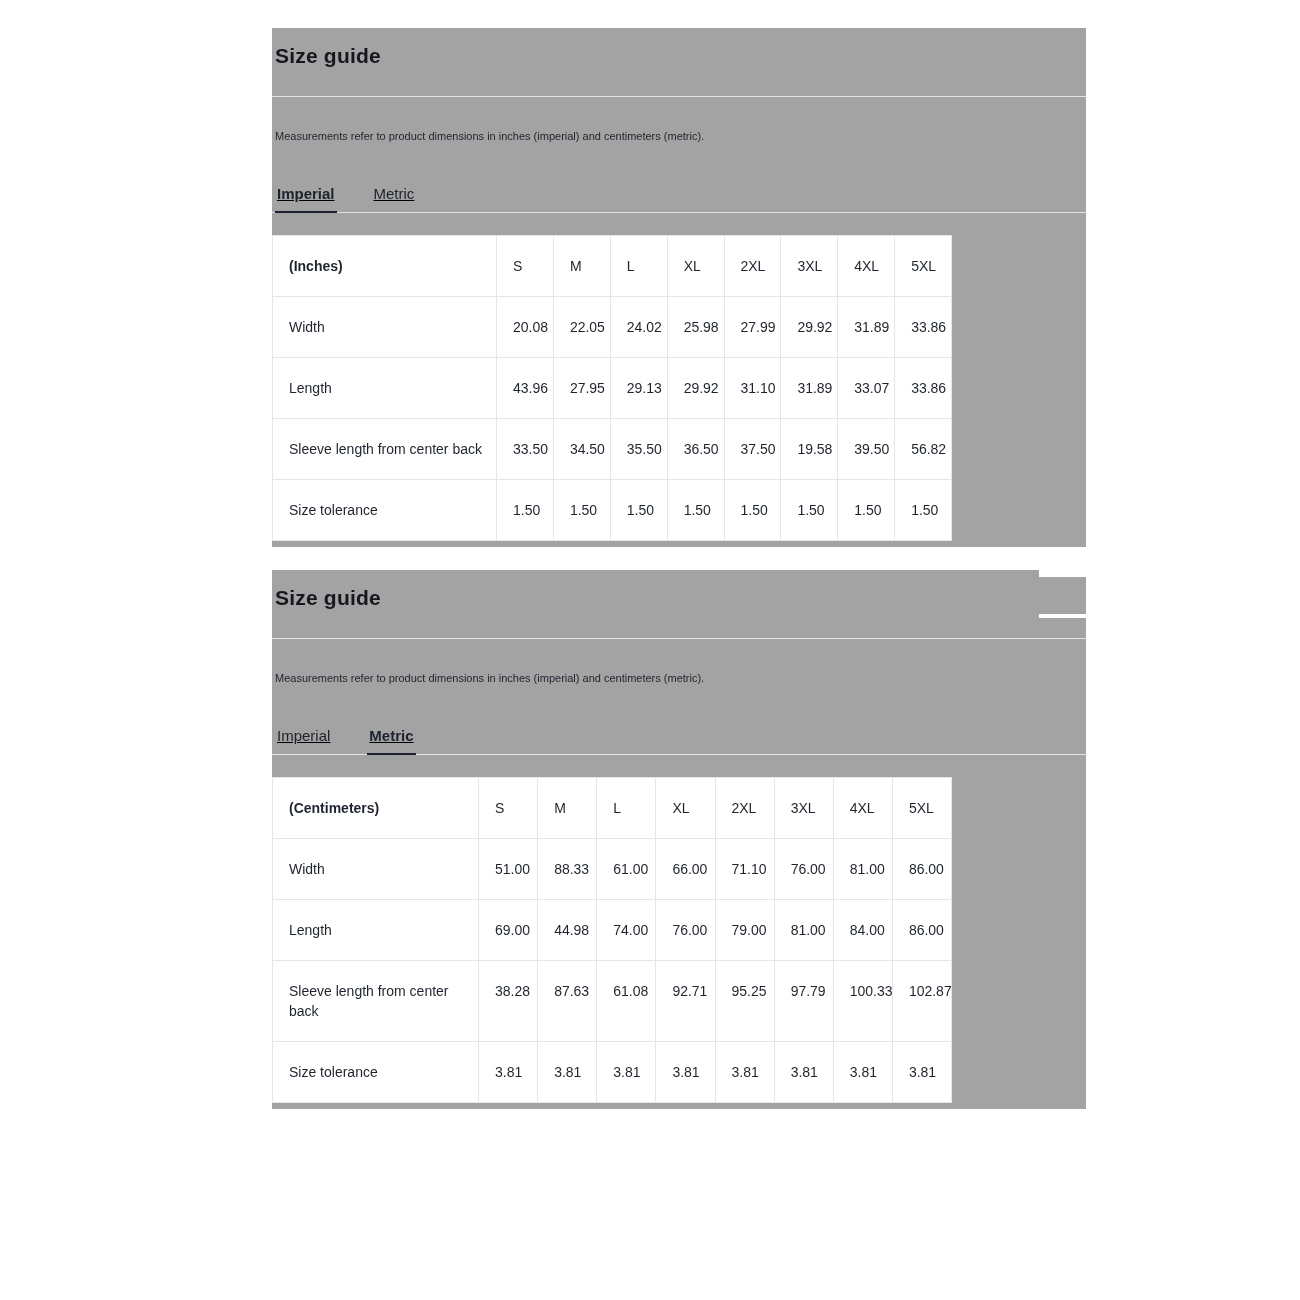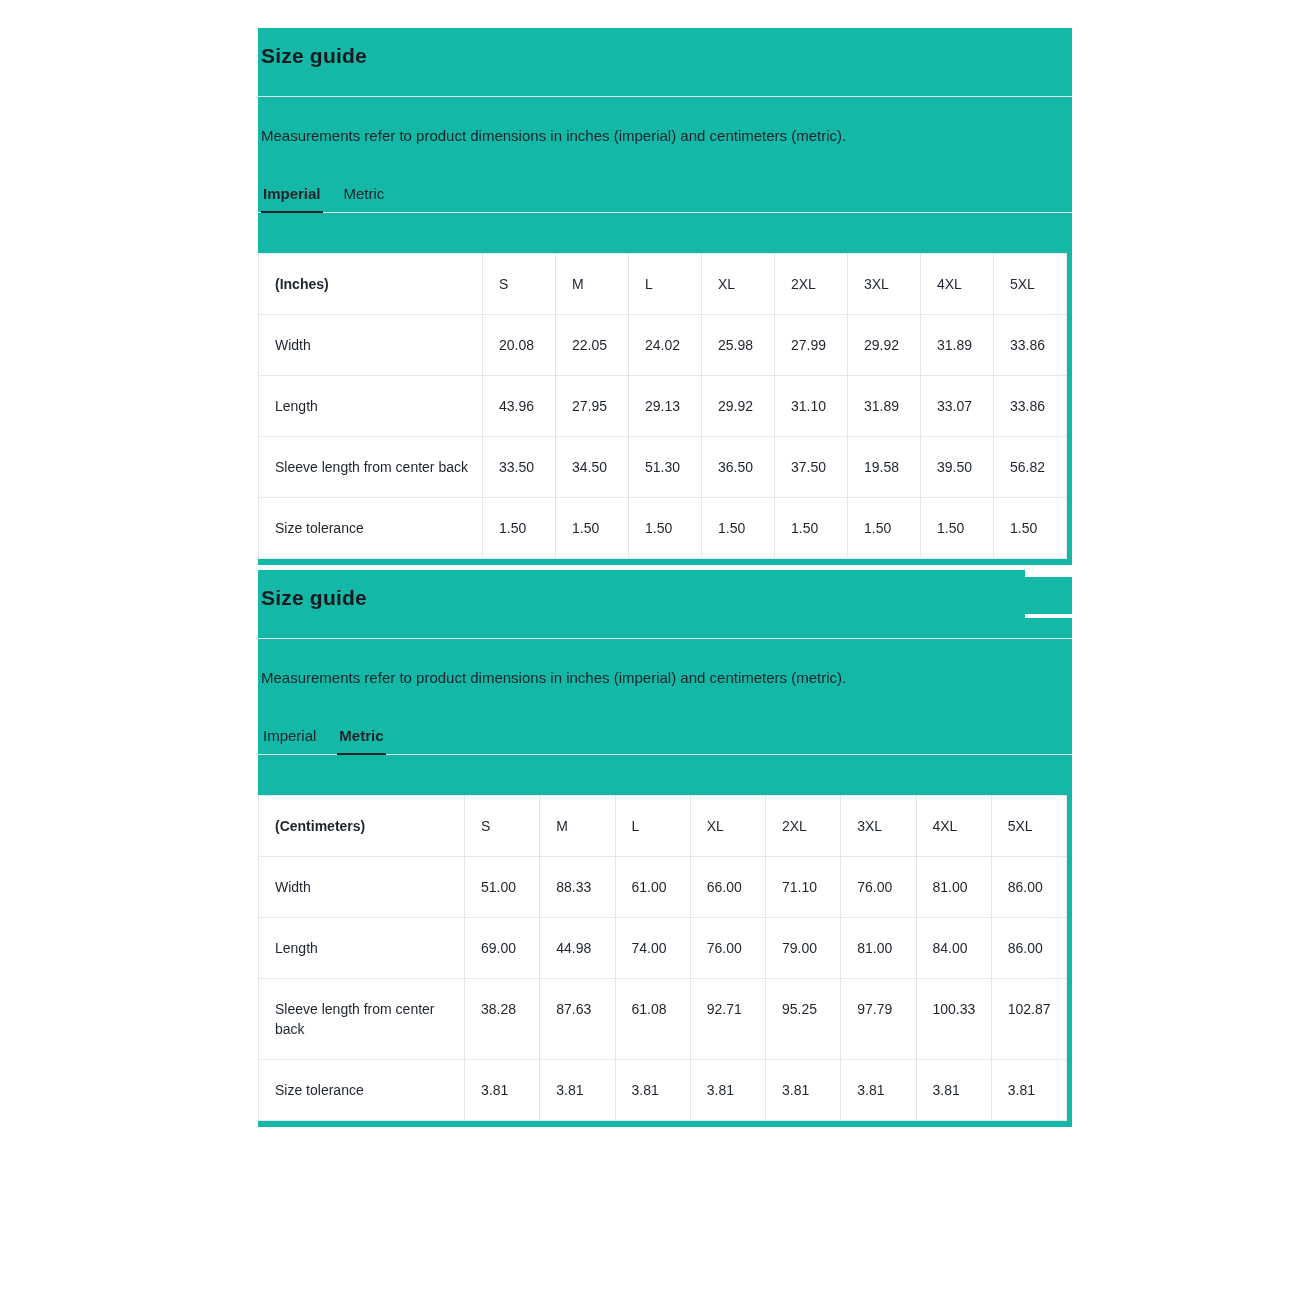--- a/index.html
+++ b/index.html
@@ -6,23 +6,23 @@
     margin: 0;
     padding: 0;
     width: 1300px;
     height: 1300px;
     background: #ffffff;
     font-family: "Liberation Sans", sans-serif;
     overflow: hidden;
   }
   .panel {
     position: absolute;
-    left: 258px;
+    left: 272px;
     width: 814px;
-    background: #14b8a6;
+    background: #a3a3a3;
     padding-bottom: 6px;
     box-sizing: border-box;
   }
   #section-0 { top: 28px; }
   #section-1 { top: 570px; }
 
   .panel-title {
     margin: 0;
     padding: 15px 0 0 3px;
     font-size: 21px;
@@ -31,51 +31,52 @@
     color: #15181d;
     letter-spacing: 0.2px;
   }
   .divider {
     height: 1px;
     background: #e2e2e6;
     margin-top: 27px;
   }
   .desc {
     margin: 29px 0 0 3px;
-    font-size: 15px;
+    font-size: 11px;
     line-height: 20px;
     color: #1d232c;
   }
   .tabs {
     display: flex;
-    gap: 19px;
+    gap: 35px;
     margin-top: 38px;
     padding-left: 3px;
     border-bottom: 1px solid #e2e2e6;
+    text-decoration: underline;
   }
   .tab {
     background: none;
     border: none;
     padding: 0 2px 7px 2px;
     margin-bottom: -1px;
     font-family: "Liberation Sans", sans-serif;
     font-size: 15px;
     line-height: 20px;
     color: #1d232c;
     border-bottom: 2px solid transparent;
     cursor: pointer;
   }
   .tab.active {
     font-weight: 700;
     border-bottom: 2px solid #1d232c;
   }
 
   .size-table {
-    margin-top: 40px;
-    width: 809px;
+    margin-top: 22px;
+    width: 680px;
     border-collapse: collapse;
     table-layout: fixed;
     background: #ffffff;
   }
   .size-table th, .size-table td {
     border: 1px solid #e6e6e9;
     padding: 20px 8px 20px 16px;
     vertical-align: top;
     text-align: left;
     font-size: 14px;
@@ -140,21 +141,21 @@
           <td>29.92</td>
           <td>31.10</td>
           <td>31.89</td>
           <td>33.07</td>
           <td>33.86</td>
         </tr>
         <tr>
           <td class="label-col">Sleeve length from center back</td>
           <td>33.50</td>
           <td>34.50</td>
-          <td>51.30</td>
+          <td>35.50</td>
           <td>36.50</td>
           <td>37.50</td>
           <td>19.58</td>
           <td>39.50</td>
           <td>56.82</td>
         </tr>
         <tr>
           <td class="label-col">Size tolerance</td>
           <td>1.50</td>
           <td>1.50</td>

